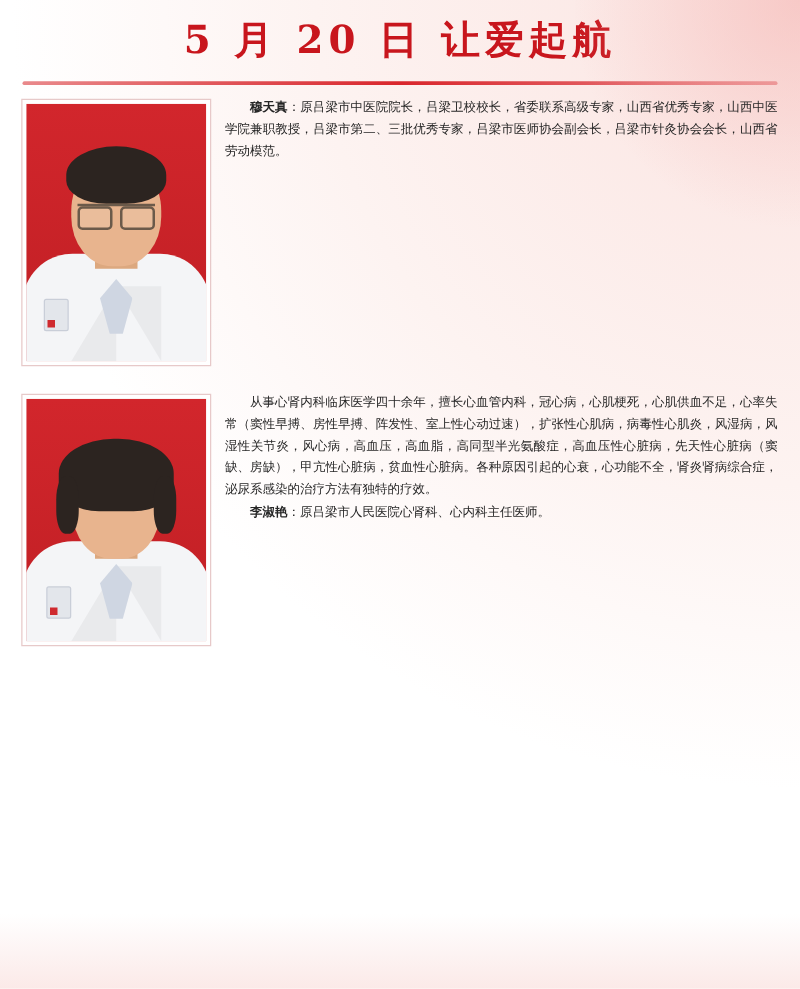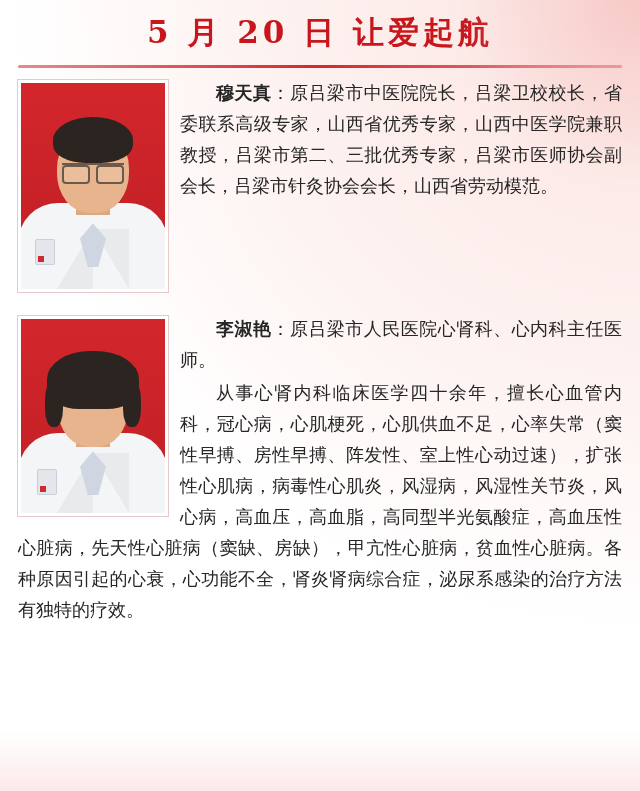--- a/index.html
+++ b/index.html
@@ -41,21 +41,21 @@
     height: 3px;
     background: linear-gradient(90deg, #e9898b 0%, #d9262c 50%, #e9898b 100%);
     margin: 4px 0 10px 0;
     border-radius: 2px;
   }
   .profile {
     margin-bottom: 8px;
     position: relative;
   }
   .profile-body {
-    font-size: 18px;
+    font-size: 10px;
     line-height: 1.72;
     text-align: justify;
     color: #262626;
   }
   .photo {
     width: 150px;
     height: 212px;
     float: left;
     margin: 2px 12px 4px 0;
     border: 3px solid #ffffff;
@@ -244,22 +244,22 @@
       <div class="p-head" style="top:44px; width:70px; height:84px;"></div>
       <div class="p-hair" style="top:32px; width:92px; height:58px; border-radius:48% 48% 35% 35%;"></div>
       <div class="p-hair-side" style="left:24px; top:62px; width:18px; height:46px;"></div>
       <div class="p-hair-side" style="right:24px; top:62px; width:18px; height:46px;"></div>
       <div class="p-shirt" style="bottom:18px;"></div>
       <div class="p-badge" style="left:16px; bottom:18px;">
           <span class="b-red"></span>
         </div>
     </div>
     <div class="profile-body">
+      <p class="para indent">从事心肾内科临床医学四十余年，擅长心血管内科，冠心病，心肌梗死，心肌供血不足，心率失常（窦性早搏、房性早搏、阵发性、室上性心动过速），扩张性心肌病，病毒性心肌炎，风湿病，风湿性关节炎，风心病，高血压，高血脂，高同型半光氨酸症，高血压性心脏病，先天性心脏病（窦缺、房缺），甲亢性心脏病，贫血性心脏病。各种原因引起的心衰，心功能不全，肾炎肾病综合症，泌尿系感染的治疗方法有独特的疗效。</p>
       <p class="para indent">
         <span class="name">李淑艳</span><span>：</span><span>原吕梁市人民医院心肾科、心内科主任医师。</span>
       </p>
-      <p class="para indent">从事心肾内科临床医学四十余年，擅长心血管内科，冠心病，心肌梗死，心肌供血不足，心率失常（窦性早搏、房性早搏、阵发性、室上性心动过速），扩张性心肌病，病毒性心肌炎，风湿病，风湿性关节炎，风心病，高血压，高血脂，高同型半光氨酸症，高血压性心脏病，先天性心脏病（窦缺、房缺），甲亢性心脏病，贫血性心脏病。各种原因引起的心衰，心功能不全，肾炎肾病综合症，泌尿系感染的治疗方法有独特的疗效。</p>
     </div>
     <div class="clear"></div>
   </div>
 
   <div class="bottom-deco"></div>
 </div>
 
 </body></html>

